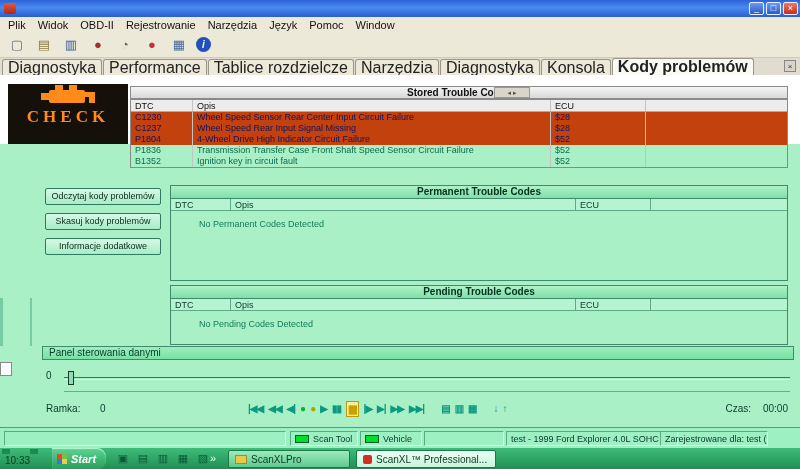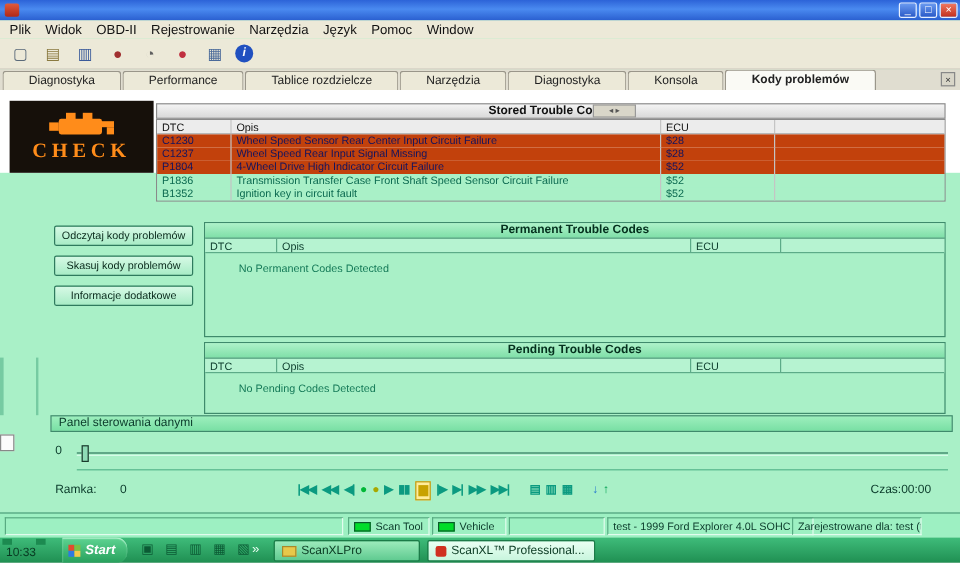--- a/index.html
+++ b/index.html
@@ -18,29 +18,29 @@
   .menubar{position:absolute;left:0;top:17px;width:800px;height:15px;background:#ece9d8;display:flex;align-items:center;font-size:11px;color:#111;padding-left:2px}
   .mi{padding:0 6px}
 
   
   .toolbar{position:absolute;left:0;top:32px;width:800px;height:26px;background:#ece9d8;border-bottom:1px solid #cfccbf;display:flex;align-items:center;gap:7px;padding-left:7px}
   .tbi{width:20px;height:20px;display:flex;align-items:center;justify-content:center;font-size:13px}
   .tbi.info{width:15px;height:15px;background:#2050c0;border-radius:50%;font-size:10px;font-weight:bold;font-style:italic}
 
   
   .tabstrip{position:absolute;left:0;top:58px;width:800px;height:17px;background:#e0ddd0;display:flex;align-items:flex-end;padding-left:2px}
-  .tab{height:16px;line-height:15px;padding:0 21px;font-size:10px;background:#ece9d8;border:1px solid #9a968a;border-bottom:none;border-radius:3px 3px 0 0;margin-right:1px;color:#222;white-space:nowrap}
+  .tab{height:16px;line-height:15px;padding:0 5px;font-size:16px;background:#ece9d8;border:1px solid #9a968a;border-bottom:none;border-radius:3px 3px 0 0;margin-right:1px;color:#222;white-space:nowrap}
   .tab.active{background:#fafaf5;font-weight:bold;height:17px}
   .tab-close{margin-left:auto;margin-right:4px;margin-bottom:3px;width:12px;height:12px;font-size:8px;line-height:11px;text-align:center;border:1px solid #888;background:#d8d5c8;color:#333}
 
   
   .content-top{position:absolute;left:0;top:75px;width:800px;height:69px;background:#fff}
 
   
-  .check{position:absolute;left:8px;top:84px;width:120px;height:60px;background:#16100a;display:flex;flex-direction:column;align-items:center;justify-content:center;gap:1px}
+  .check{position:absolute;left:8px;top:84px;width:120px;height:60px;background:#16100a;display:flex;flex-direction:column;align-items:center;gap:1px}
   .check-label{color:#ff8c1a;font-size:17px;font-weight:bold;letter-spacing:4px;font-family:"Liberation Serif",serif}
 
   
   .stored-head{position:absolute;left:130px;top:86px;width:658px;height:13px;background:linear-gradient(#f4f4f4,#d9d9d9);border:1px solid #8a8a8a;text-align:center;font-size:10px;font-weight:bold;line-height:12px;color:#111}
   .scroll-art{position:absolute;left:494px;top:87px;width:36px;height:11px;background:#d9d6c9;border:1px solid #999;font-size:7px;line-height:9px;text-align:center;color:#555}
   .stored-table{position:absolute;left:130px;top:99px;width:658px;border:1px solid #8a8a8a}
   .trow{display:flex;height:11px;font-size:9px;line-height:11px;color:#14145e}
   .trow.head{height:12px;background:#ececec;color:#111;border-bottom:1px solid #aaa;line-height:12px}
   .trow span{padding-left:4px;overflow:hidden;white-space:nowrap;border-right:1px solid #c4c4c4;display:block}
   .cw1{width:62px}.cw2{width:358px}.cw3{width:95px}.cw4{flex:1;border-right:none !important}
@@ -67,21 +67,21 @@
   .slider-val{position:absolute;left:46px;top:370px;font-size:10px;color:#0a3a2a}
   .slider-track{position:absolute;left:64px;top:377px;width:726px;height:3px;border-top:1px solid #2f7a5e;border-bottom:1px solid #d6fbe8}
   .slider-handle{position:absolute;left:68px;top:371px;width:6px;height:14px;background:#8fdcb6;border:1px solid #1a3a2c}
   .tick-line{position:absolute;left:64px;top:391px;width:726px;height:1px;background:#56b68c}
   .frame-label{position:absolute;left:46px;top:403px;font-size:10px;color:#0a3a2a}
   .frame-value{position:absolute;left:100px;top:403px;font-size:10px;color:#0a3a2a}
   .playback{position:absolute;left:248px;top:401px;display:flex;align-items:center;gap:5px;font-size:10px;font-weight:bold}
   .pbi{line-height:14px;letter-spacing:-1px;white-space:nowrap}
   .pbi.hl{background:#ffec9a;border:1px solid #b89a10;padding:0 2px}
   .gap-l{margin-left:12px}
-  .czas{position:absolute;right:24px;top:403px;font-size:10px;color:#0a3a2a;display:flex;gap:0}
+  .czas{position:absolute;right:12px;top:403px;font-size:10px;color:#0a3a2a;display:flex;gap:12px}
 
   
   .statusbar{position:absolute;left:0;top:427px;width:800px;height:21px;background:#9df0c2;border-top:1px solid #4d9e7a}
   .seg{position:absolute;top:3px;height:15px;border:1px solid;border-color:#58ab82 #e2fcee #e2fcee #58ab82;font-size:9px;color:#0a3a2a;display:flex;align-items:center;gap:4px;padding:0 4px;white-space:nowrap;overflow:hidden}
   .sg1{left:4px;width:282px}.sg2{left:290px;width:68px}.sg3{left:360px;width:62px}.sg4{left:424px;width:80px}.sg5{left:506px;width:172px}.sg6{left:660px;width:108px}
   .led{width:14px;height:8px;border:1px solid #0a5a2a;flex:none}
 
   
   .taskbar{position:absolute;left:0;top:448px;width:800px;height:21px;background:linear-gradient(#3fbc7a,#1f8f52)}
   .clock{position:absolute;left:5px;top:7px;font-size:10px;color:#083a22}

